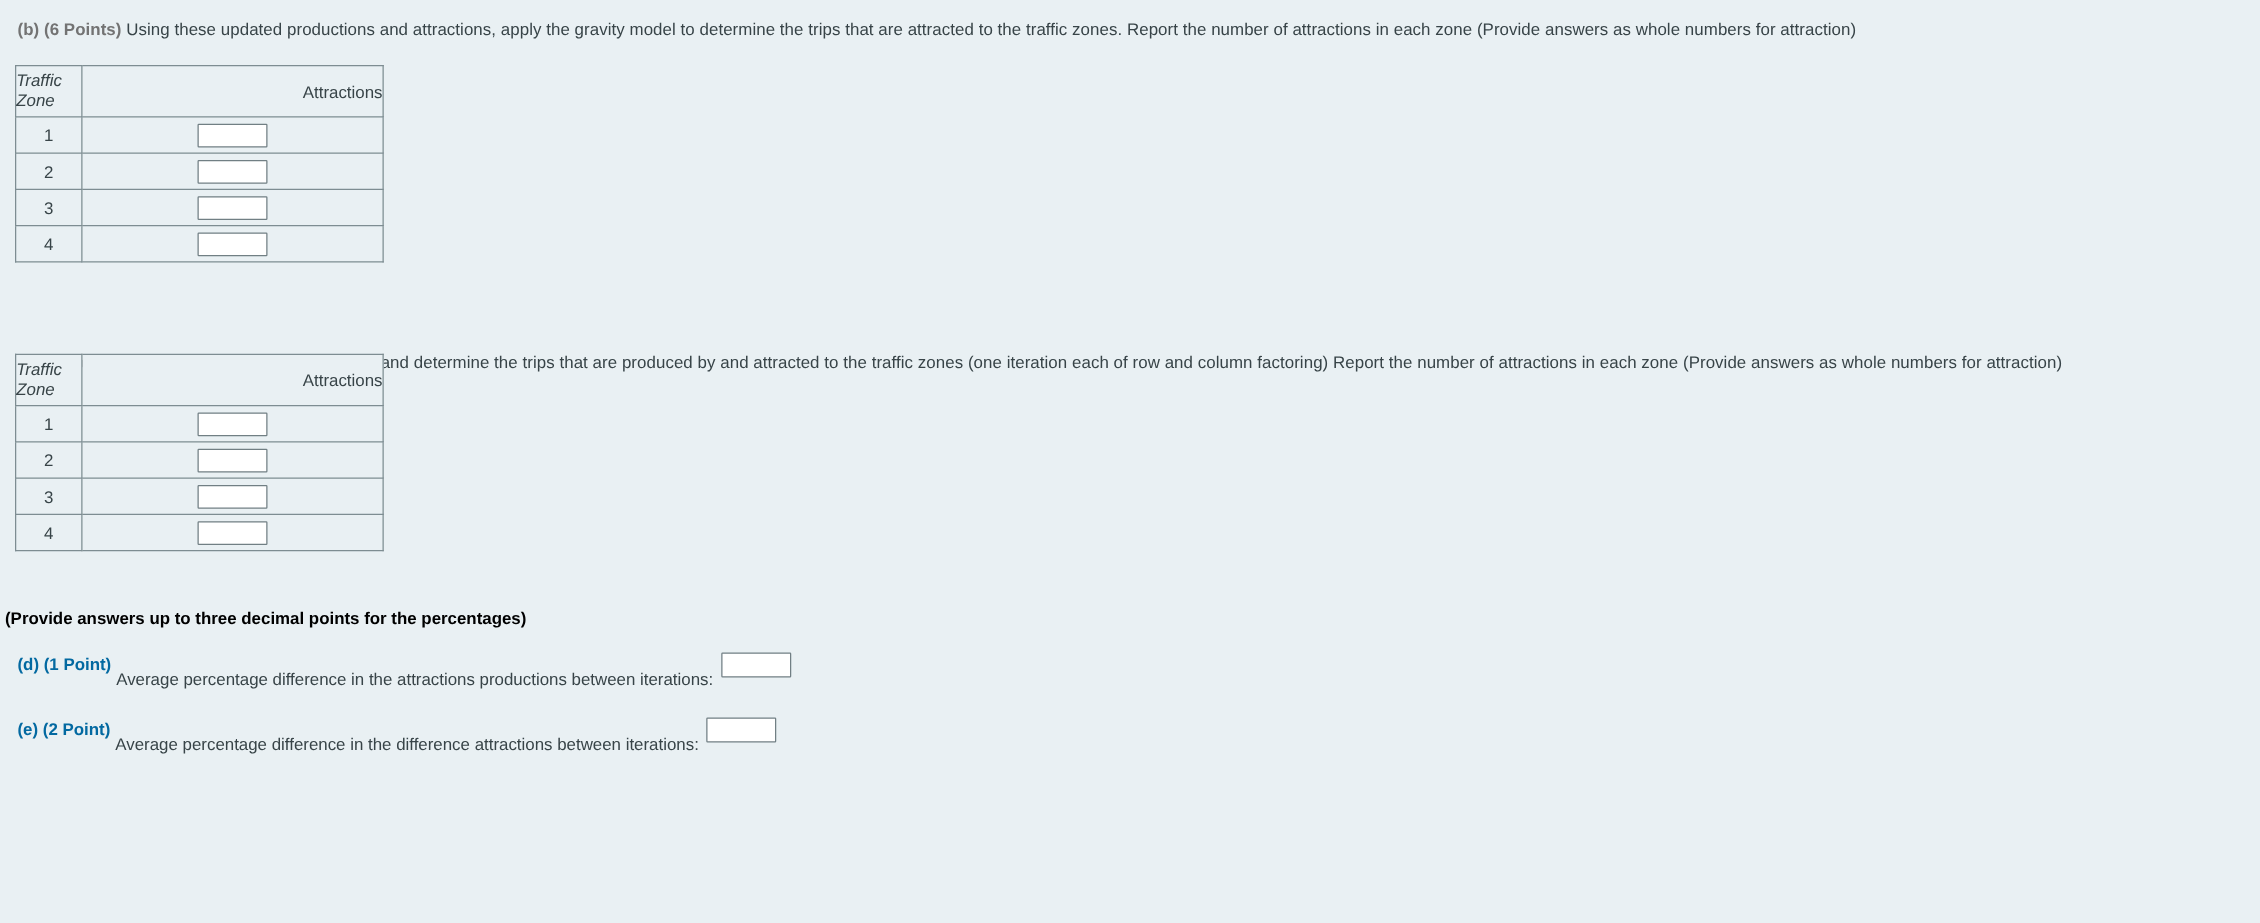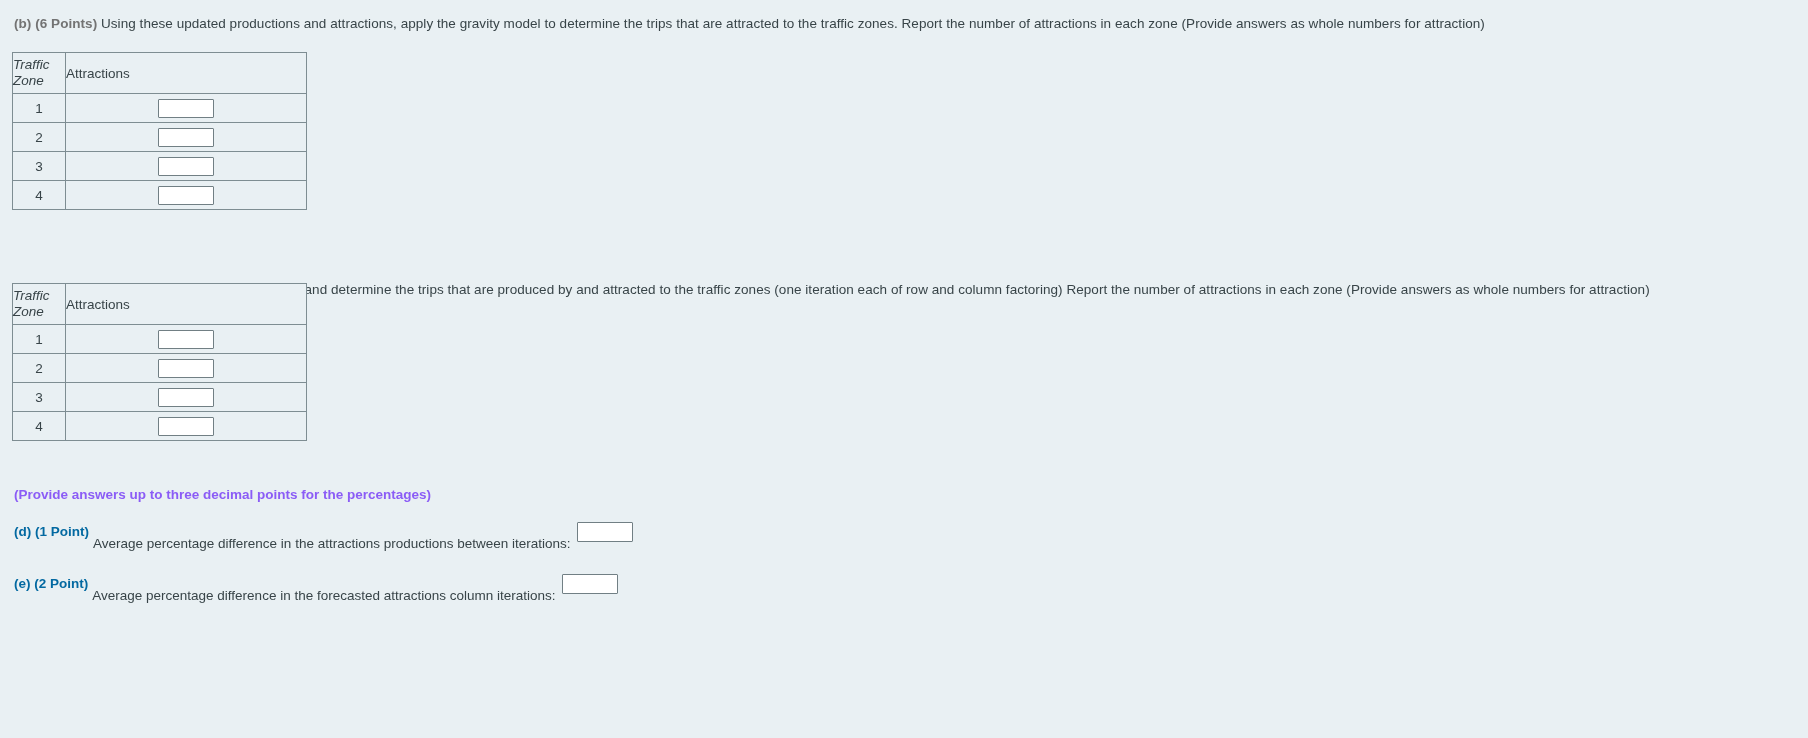--- a/index.html
+++ b/index.html
@@ -65,21 +65,21 @@
     width: 52px;
     height: 40px;
     text-align: left;
     vertical-align: middle;
     line-height: 16px;
     font-style: italic;
   }
   .zone-table th.col-attr {
     width: 240px;
     height: 40px;
-    text-align: left;
+    text-align: right;
     vertical-align: middle;
   }
   .zone-table td.cell-zone {
     height: 28px;
     text-align: center;
     vertical-align: middle;
   }
   .zone-table td.cell-input {
     height: 28px;
     text-align: center;
@@ -101,24 +101,24 @@
     padding: 0 2px;
     outline: none;
   }
 
   #table-b { top: 52px; left: 12px; }
   #table-c { top: 283px; left: 12px; }
 
   
   .note-bold {
     position: absolute;
-    left: 14px;
+    left: 4px;
     font-size: 13.5px;
     font-weight: bold;
-    color: #8b5cf6;
+    color: #000000;
     white-space: nowrap;
   }
   #decimal-note { top: 487px; }
 
   .answer-line {
     position: absolute;
     left: 14px;
     font-size: 13.5px;
     color: #384448;
     white-space: nowrap;
@@ -240,17 +240,17 @@
   <div class="note-bold" id="decimal-note">(Provide answers up to three decimal points for the percentages)</div>
 
   <div class="answer-line" id="line-d">
     <span class="q-label">(d) (1 Point)</span>
     <span class="q-text">Average percentage difference in the attractions productions between iterations:</span>
     <input class="inline-box" type="text" value="" style="">
   </div>
 
   <div class="answer-line" id="line-e">
     <span class="q-label">(e) (2 Point)</span>
-    <span class="q-text">Average percentage difference in the forecasted attractions column iterations:</span>
+    <span class="q-text">Average percentage difference in the difference attractions between iterations:</span>
     <input class="inline-box" type="text" value="" style="">
   </div>
 
 </div>
 
 </body></html>

